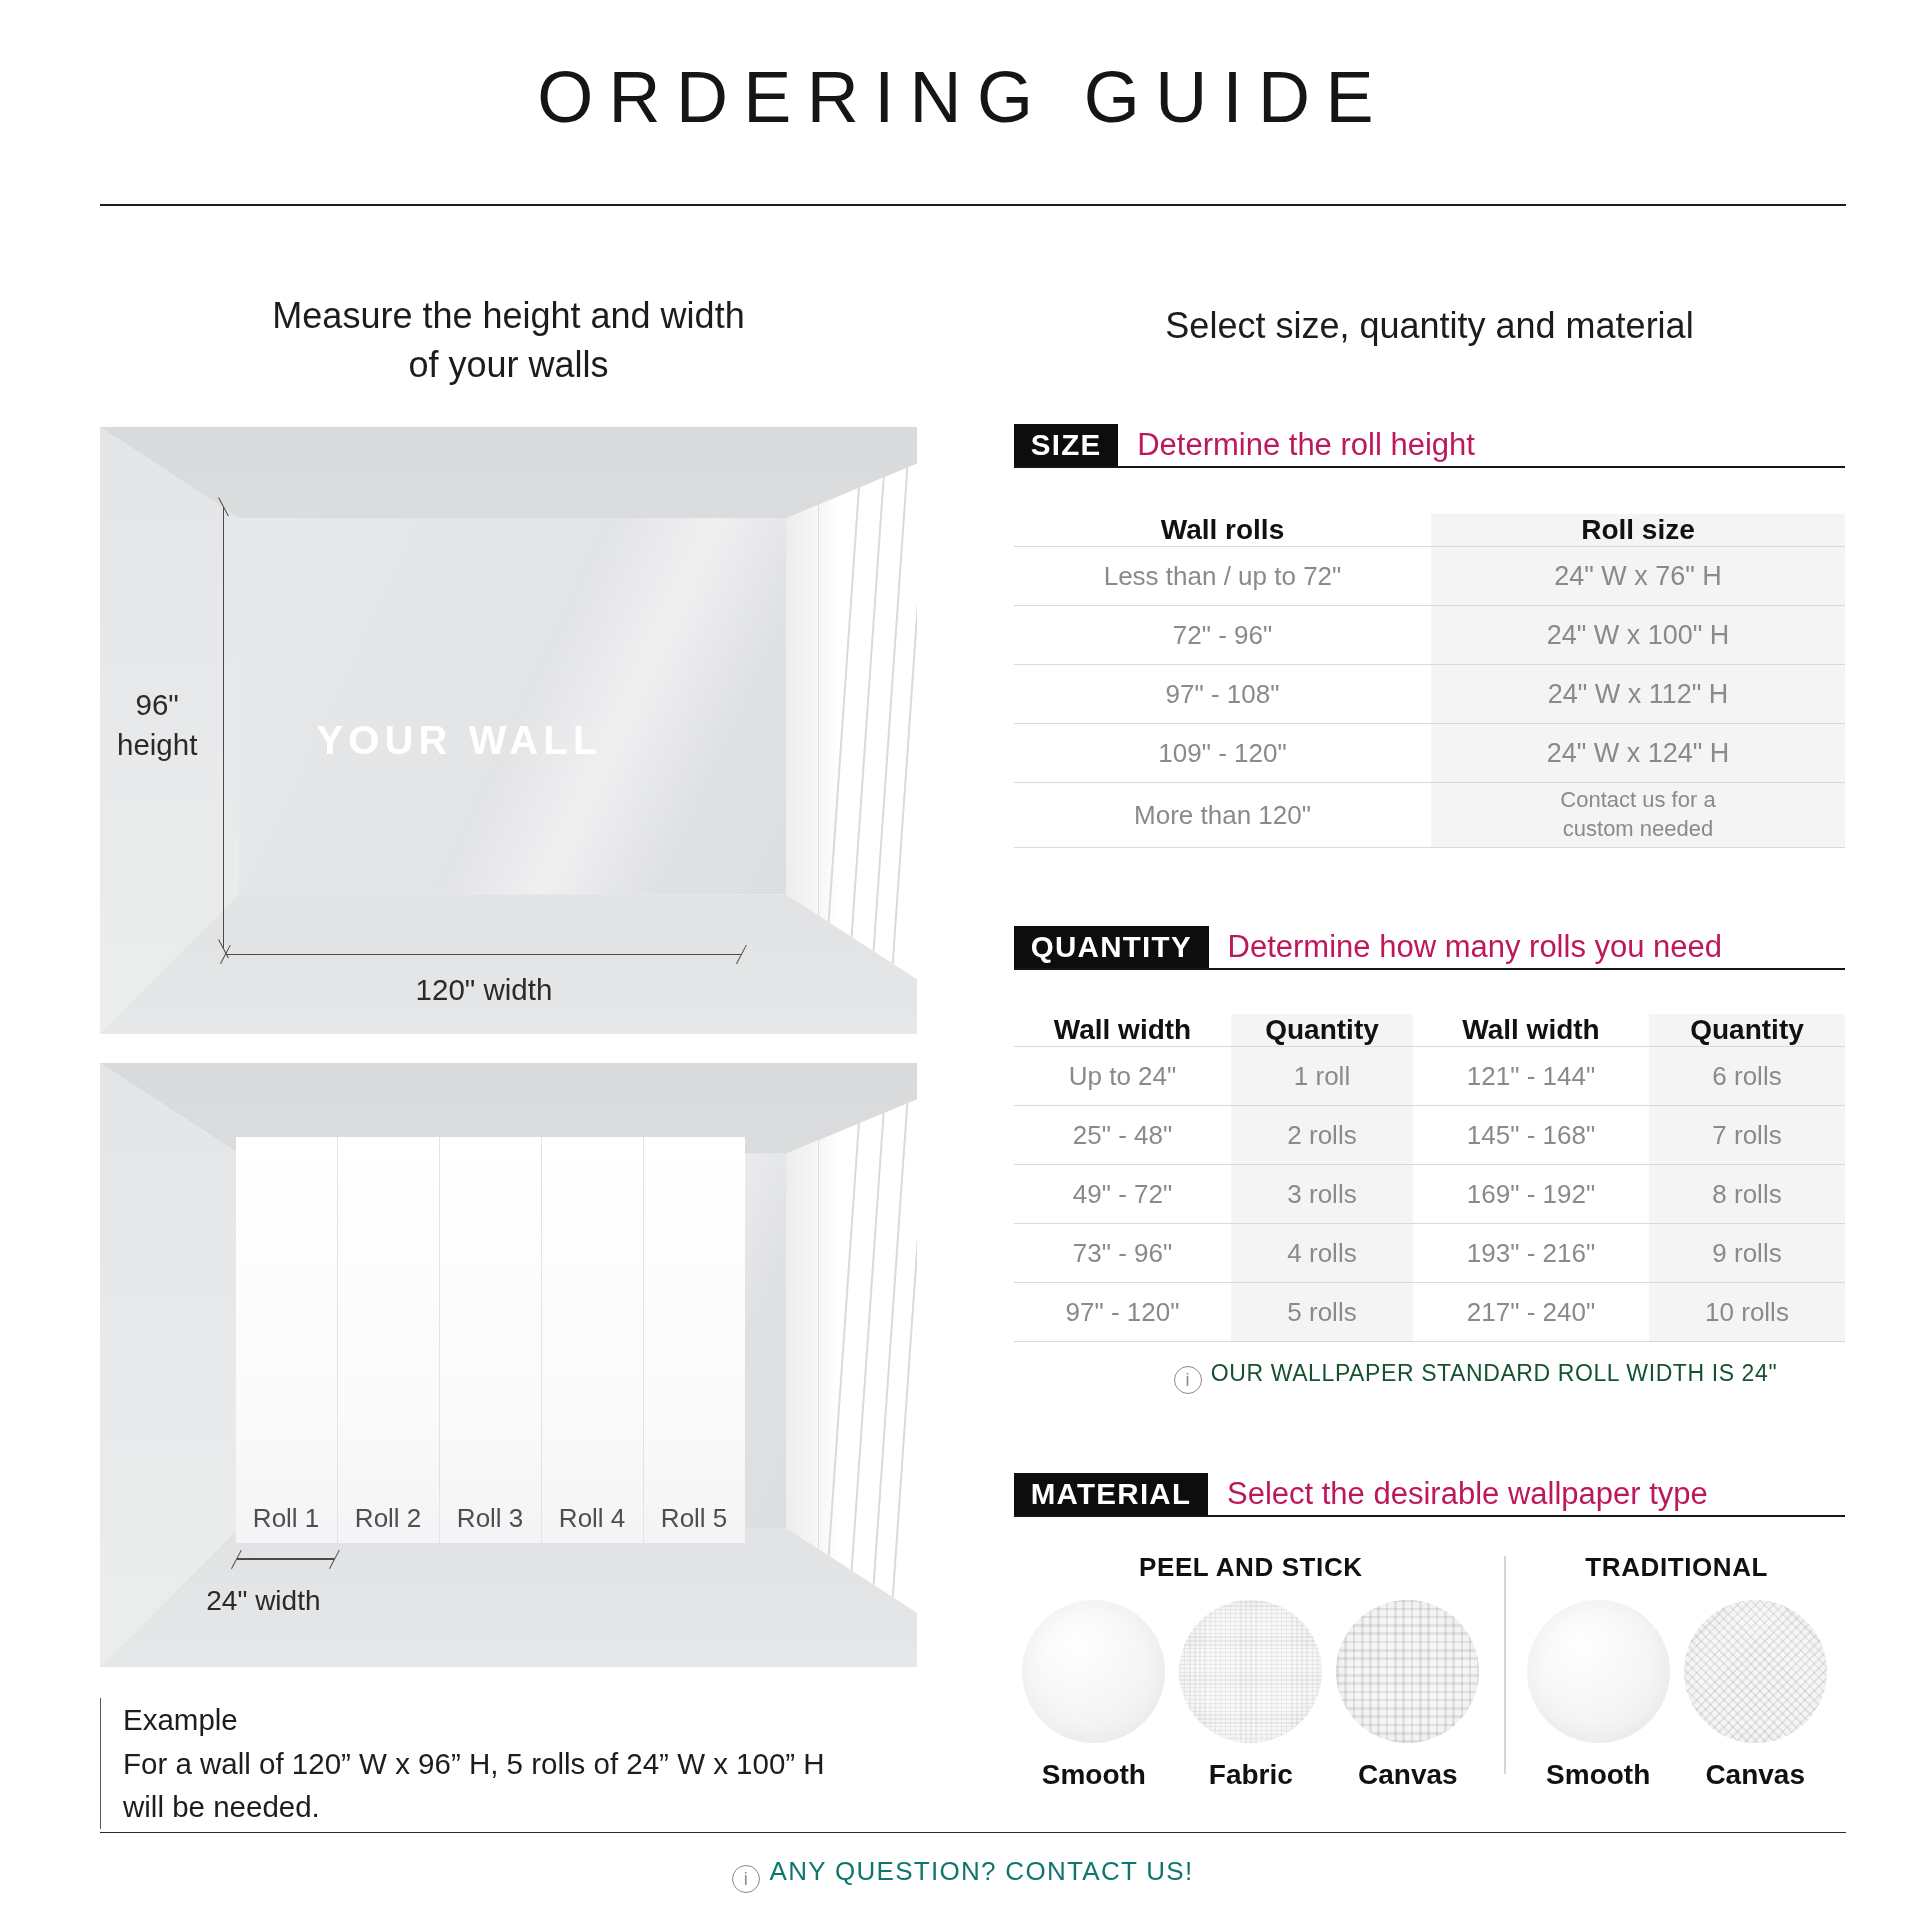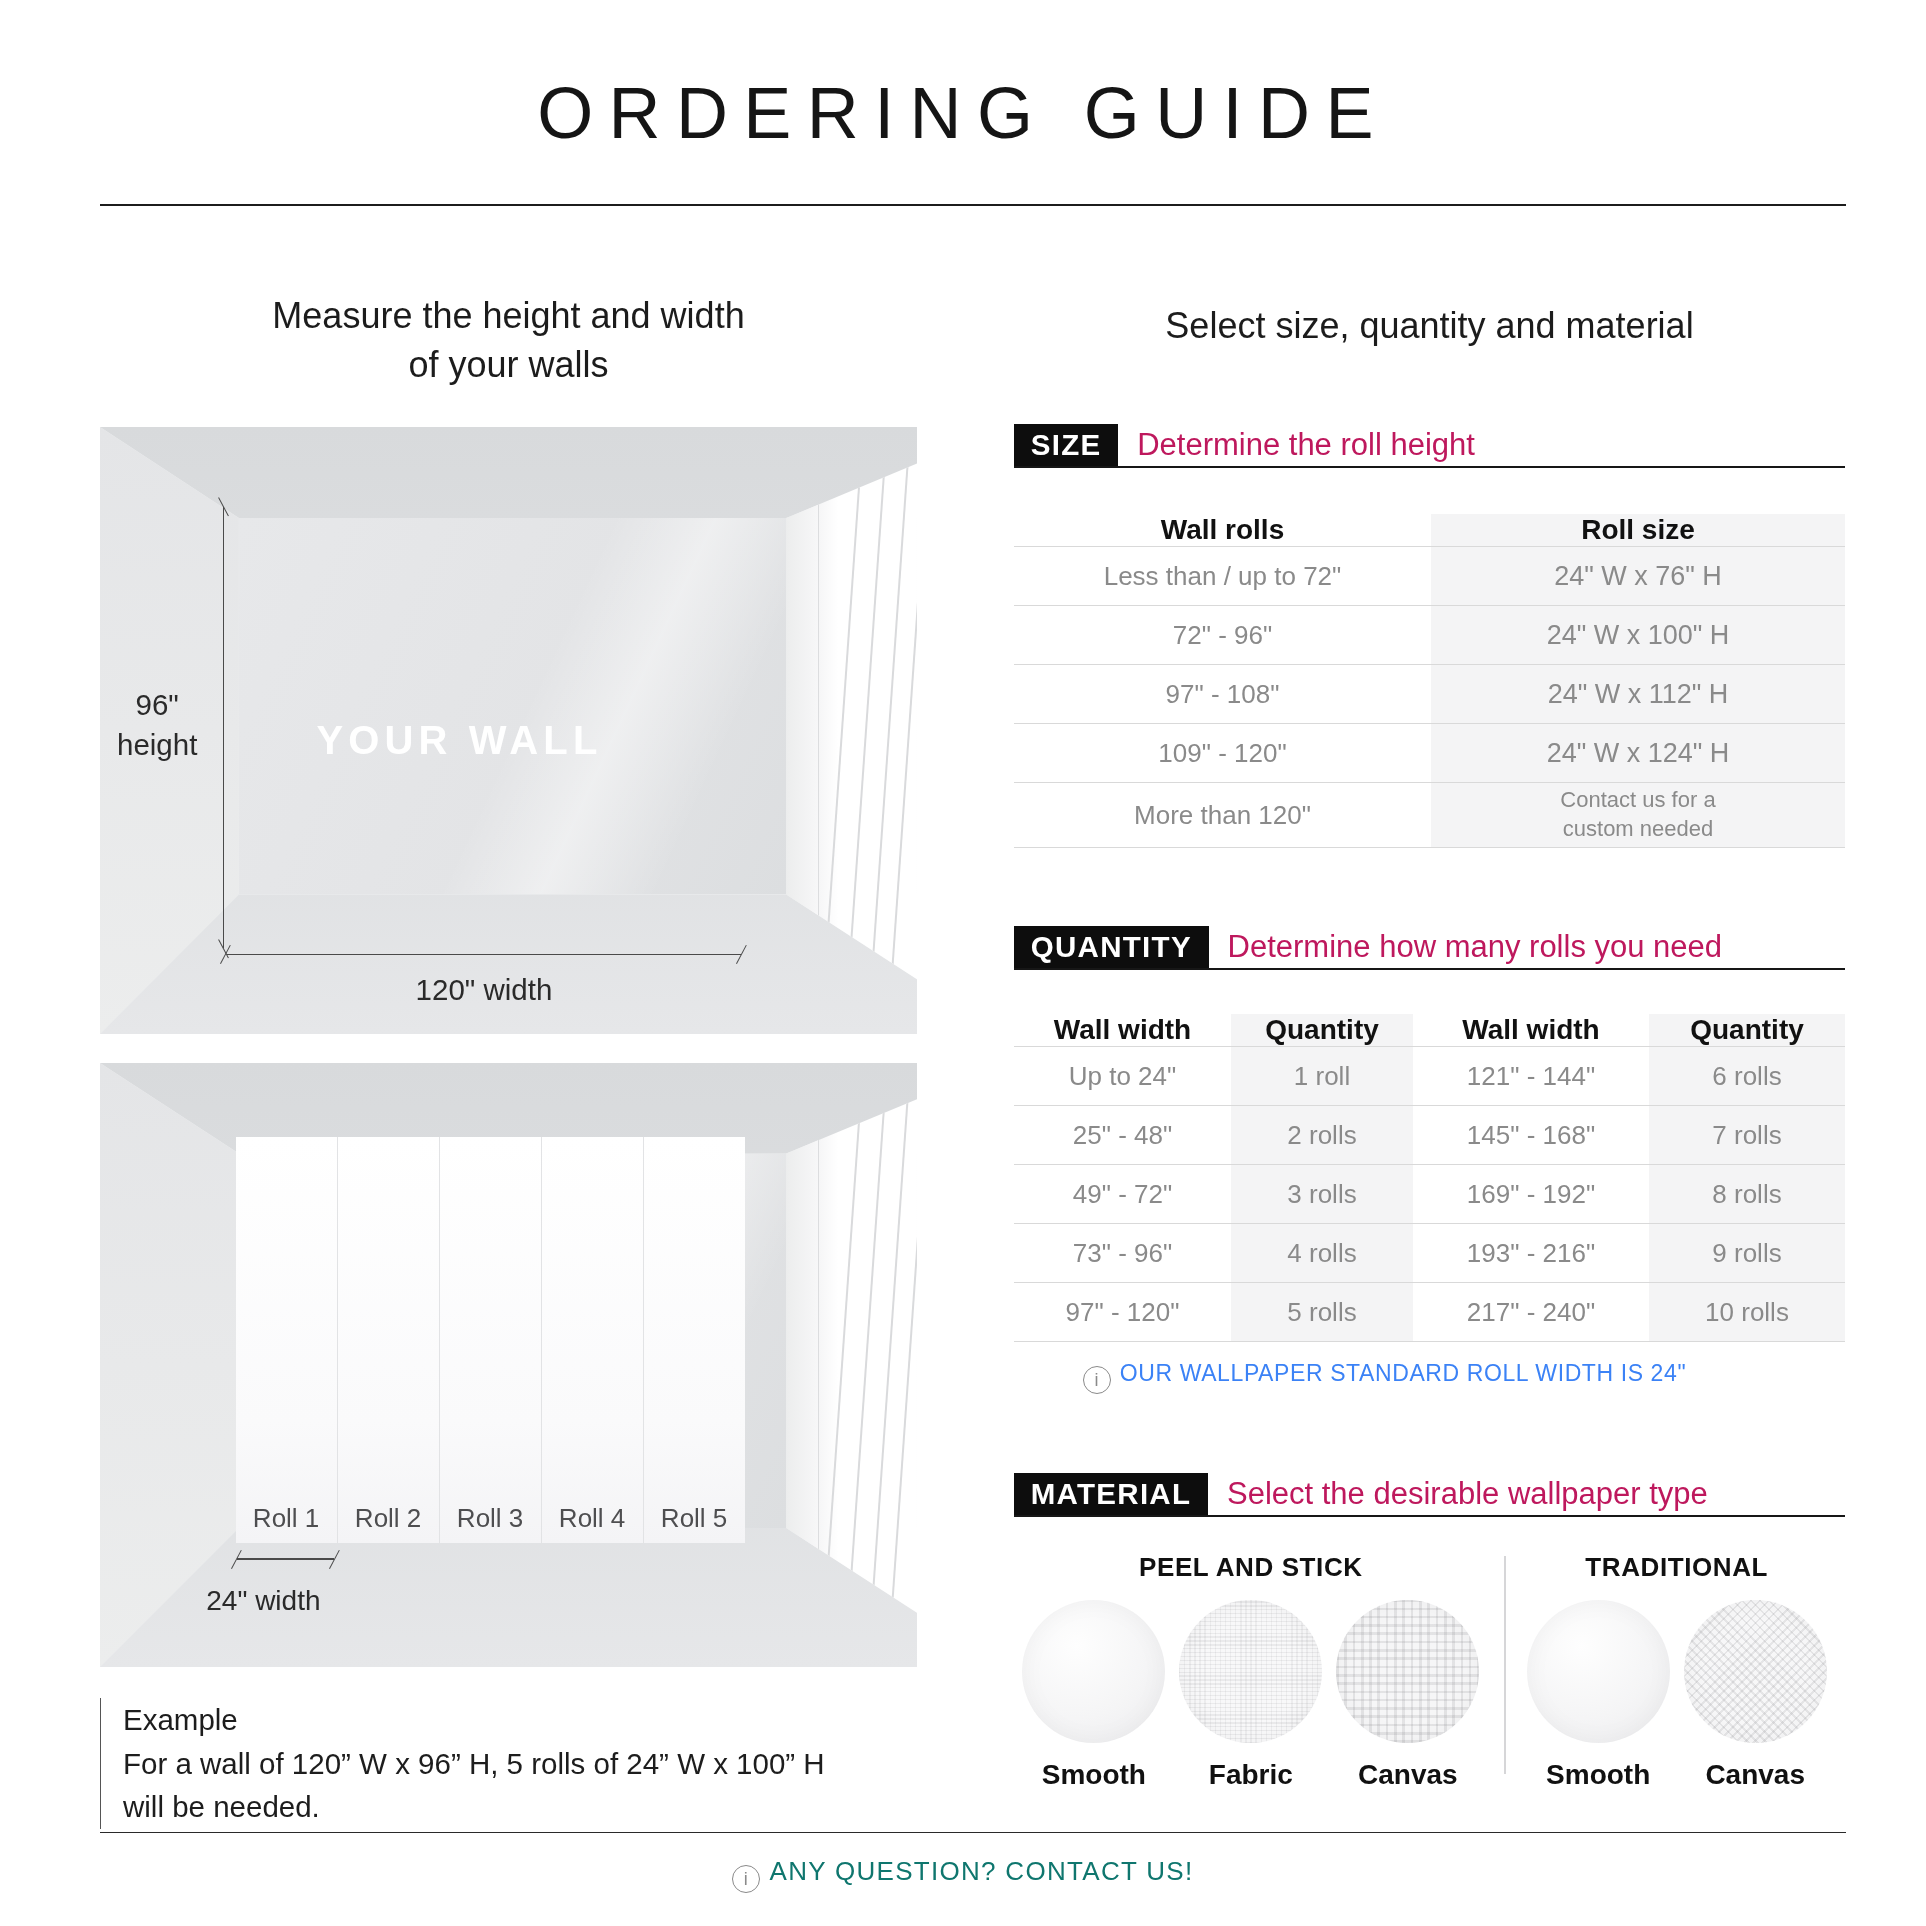--- a/index.html
+++ b/index.html
@@ -1,20 +1,20 @@
 <!DOCTYPE html>
 <html style="font-size:10.3px"><head>
 <meta charset="utf-8">
 <style>
   html,body{margin:0;padding:0;background:#ffffff;}
   body{width:1926px;height:1926px;font-family:"Liberation Sans",sans-serif;color:#1a1a1a;}
   .page{position:relative;width:1926px;height:1926px;background:#fff;overflow:hidden;}
 
   
-  .main-title{position:absolute;top:72px;left:0;width:100%;text-align:center;
+  .main-title{position:absolute;top:56px;left:0;width:100%;text-align:center;
     font-size:72px;letter-spacing:15.4px;font-weight:400;color:#151515;}
   .title-rule{position:absolute;top:204px;left:100px;width:1746px;height:0;border-top:2.6px solid #1c1c1c;}
 
   
   .col-heading{position:absolute;text-align:center;font-size:36px;line-height:1.35;color:#1c1c1c;}
   .col-heading.left{left:100px;width:817px;top:292px;}
   .col-heading.right{left:1014px;width:831px;top:302px;}
 
   
   .room{position:absolute;left:100px;width:817px;background:#eef0f1;overflow:hidden;}
@@ -84,22 +84,22 @@
   .size-table .trow{grid-template-columns:417px 414px;height:58px;}
   .size-table .trow.hrow{height:32px;}
   .size-table .trow.tall{height:64px;}
   .size-table .cell.roll{font-size:27px;}
   .size-table .cell.contact{font-size:22px;line-height:1.3;}
   .size-table .cell.contact .inner{max-width:205px;}
   .qty-table{top:1014px;}
   .qty-table .trow{grid-template-columns:217px 182px 236px 196px;height:58px;}
   .qty-table .trow.hrow{height:32px;}
 
-  .roll-note{position:absolute;left:969px;top:1360px;width:831px;text-align:center;
-    font-size:23px;color:#3b82f6;letter-spacing:0.6px;}
+  .roll-note{position:absolute;left:1060px;top:1360px;width:831px;text-align:center;
+    font-size:23px;color:#14532d;letter-spacing:0.6px;}
   .info-icon{display:inline-block;width:26px;height:26px;border:1.9px solid #8a8a8a;border-radius:50%;
     font-size:18px;line-height:26px;text-align:center;vertical-align:-5.1px;margin-right:9px;color:#8a8a8a;}
   .info-icon::after{content:"i";}
 
   
   .material-zone{position:absolute;left:1014px;top:1552px;width:831px;height:232px;}
   .material-divider{position:absolute;left:59%;top:3.9px;height:218px;width:1.3px;background:#d6d6d8;}
   .mgroup{position:absolute;top:0;display:flex;flex-direction:column;align-items:center;}
   .mgroup.g1{left:0;width:57%;}
   .mgroup.g2{left:59.5%;width:40.5%;}

